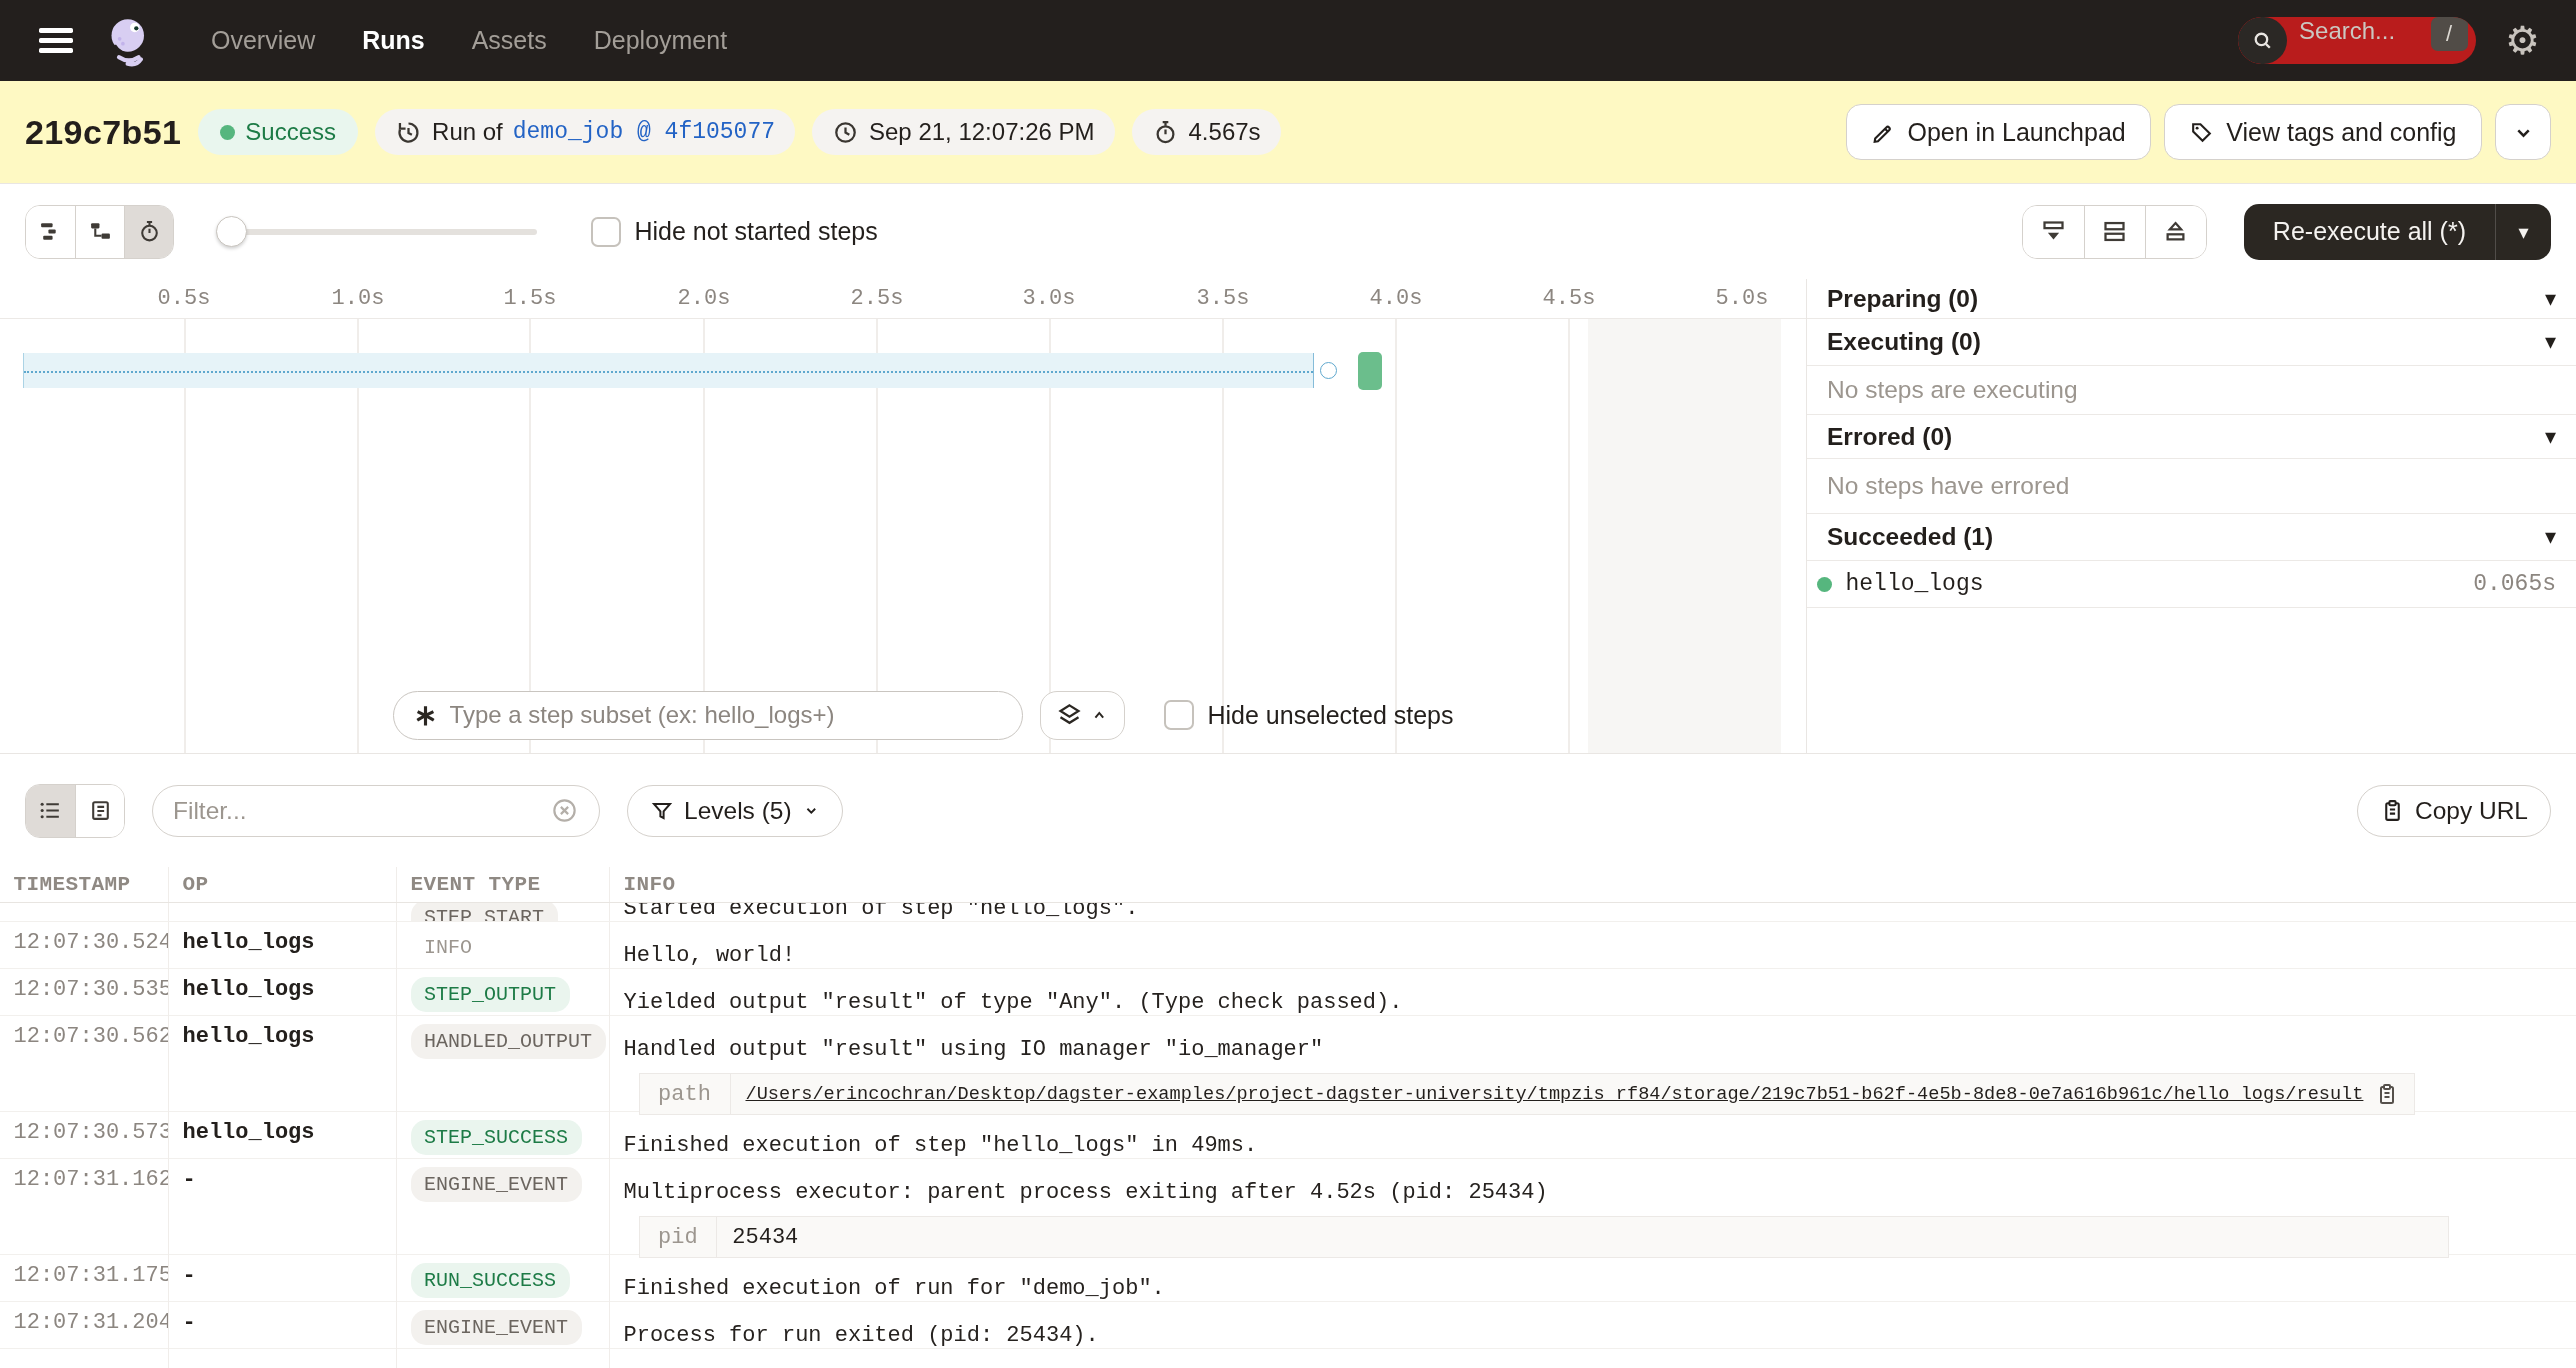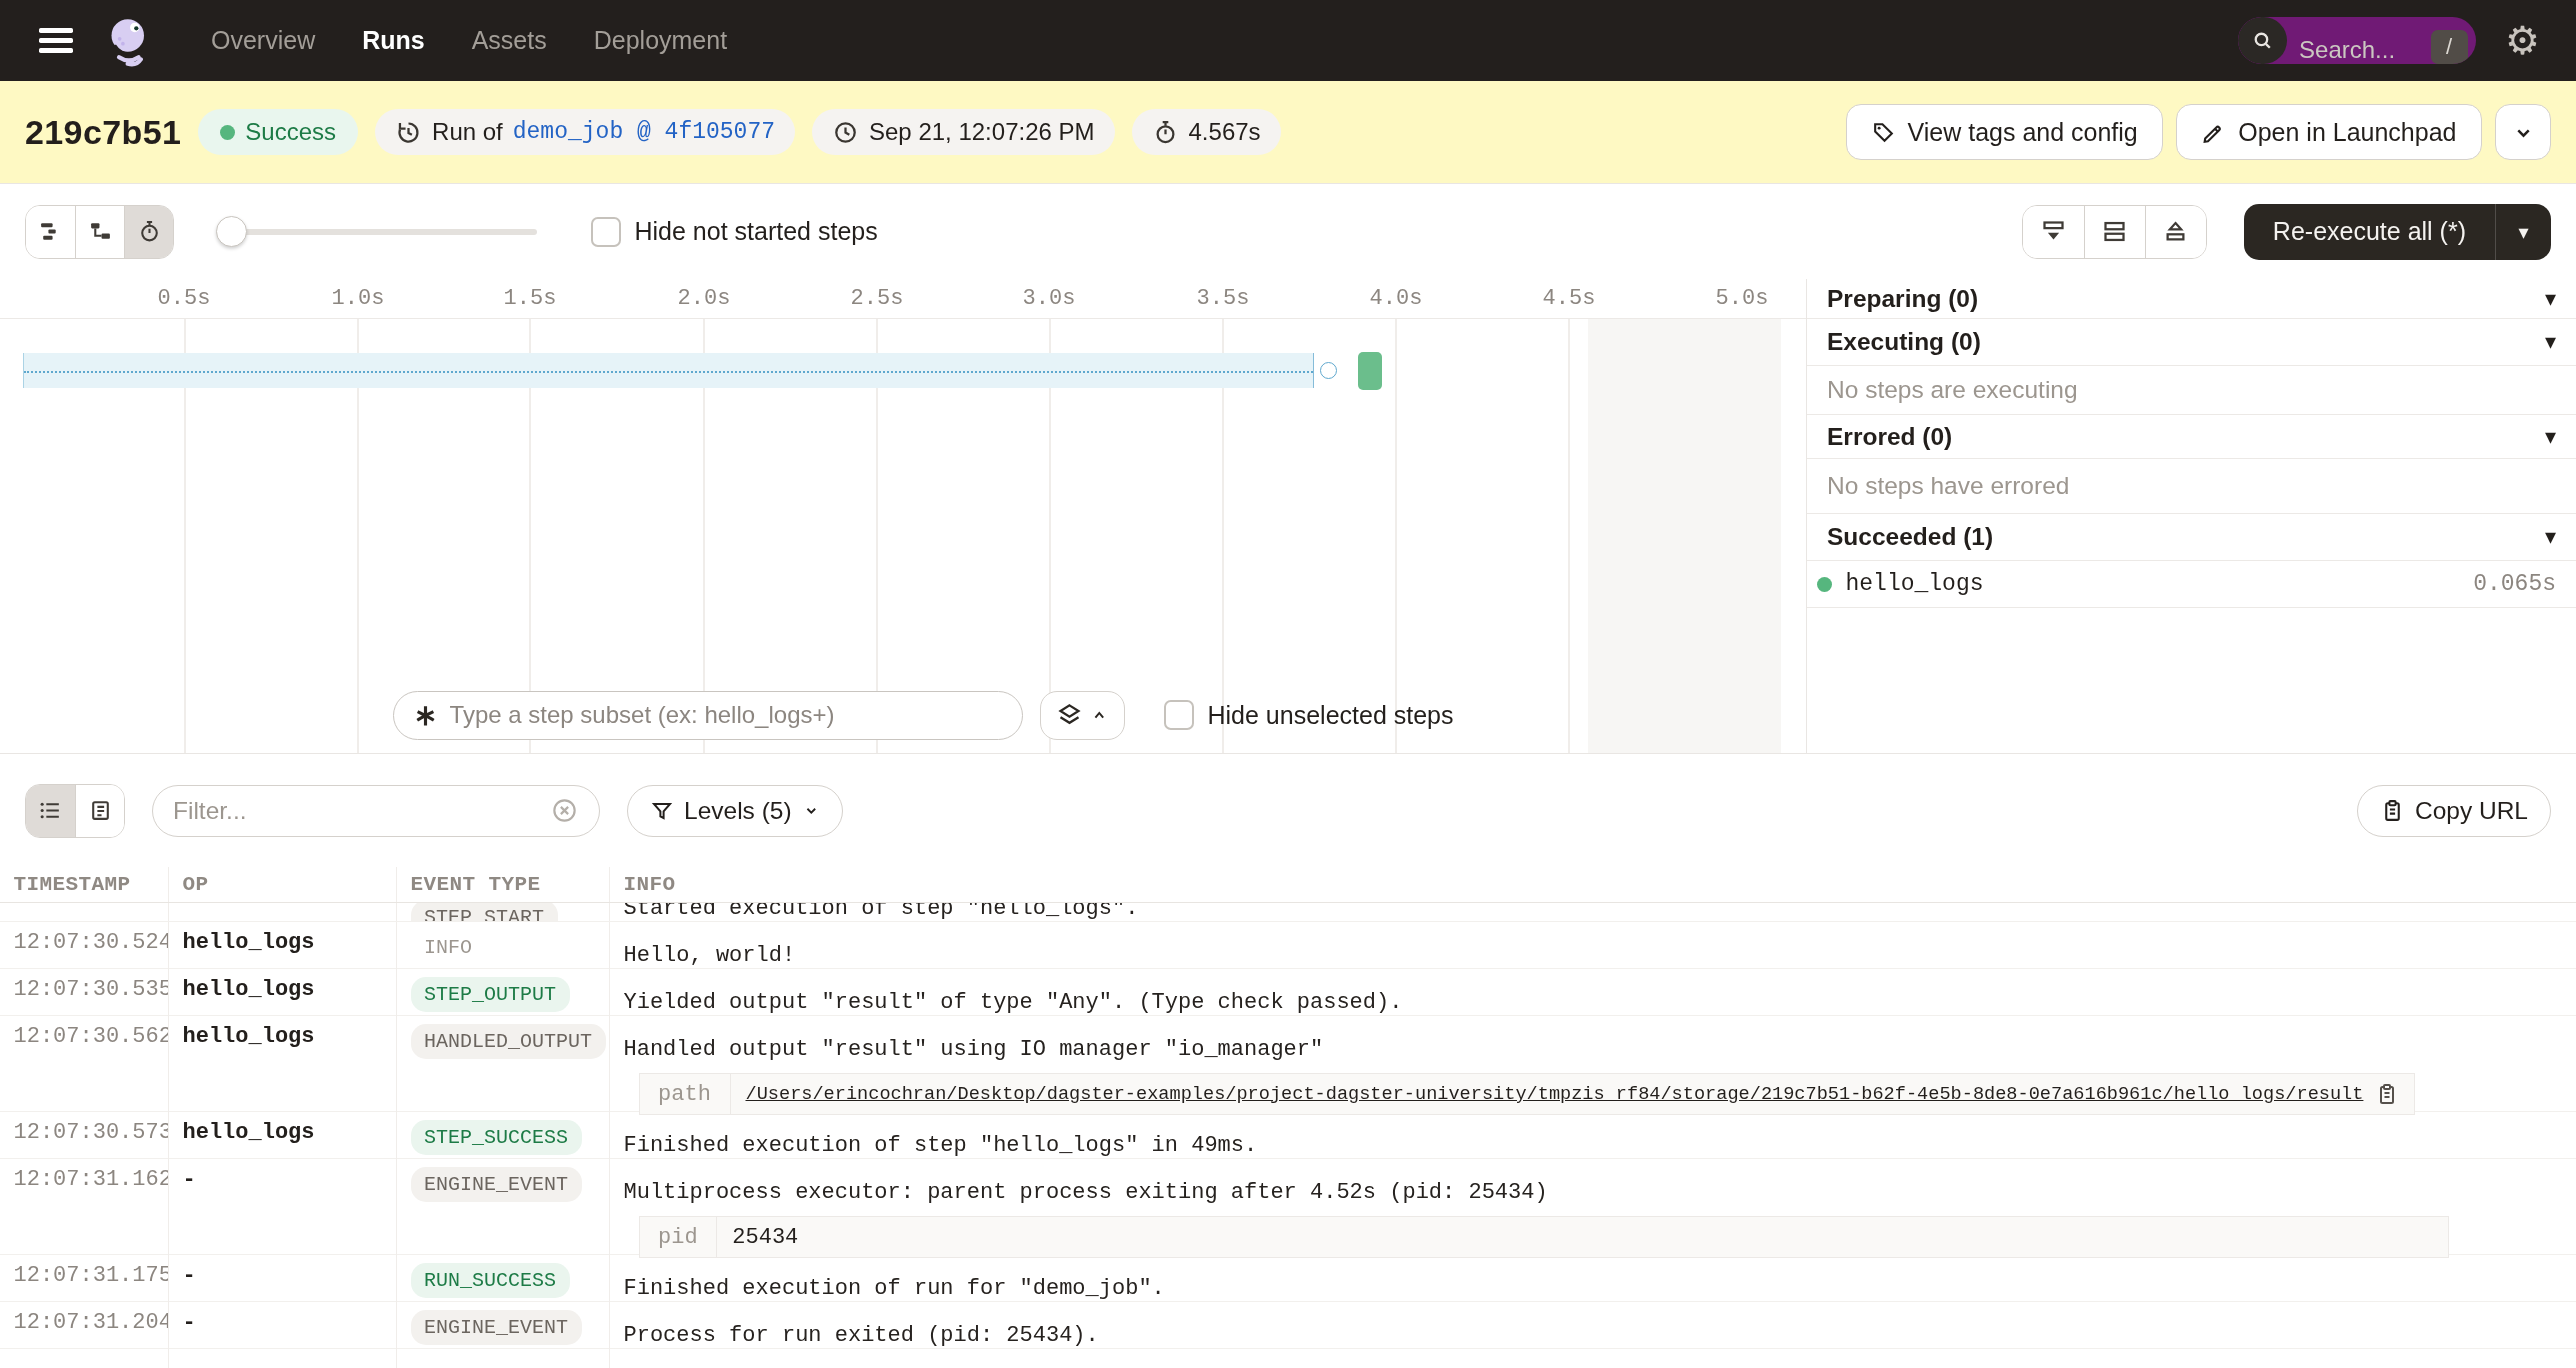--- a/index.html
+++ b/index.html
@@ -17,22 +17,22 @@
     background:#231F1D; display:flex; align-items:center; padding:0 24px;
   }
   .hamburger { width:34px; height:25px; display:flex; flex-direction:column; justify-content:space-between; cursor:pointer; margin-left:15px; }
   .hamburger span { display:block; height:5px; border-radius:1.7px; background:#fff; }
   .logo { margin-left:32px; }
   .nav-items { display:flex; gap:47px; margin-left:54px; }
   .nav-item { font-size:25px; color:#A39E98; cursor:pointer; }
   .nav-item.active { color:#fff; font-weight:bold; }
   .nav-right { margin-left:auto; display:flex; align-items:center; }
   .search-pill {
-    width:238px; height:47px; border-radius:24px; background:#701a75;
-    display:flex; align-items:flex-end; overflow:hidden;
+    width:238px; height:47px; border-radius:24px; background:#b91c1c;
+    display:flex; align-items:flex-start; overflow:hidden;
   }
   .search-circle { width:49px; height:47px; border-radius:24px; background:#2B2825; display:flex; align-items:center; justify-content:center; color:#E8E5E1; }
   .search-input { flex:1; border:none; outline:none; background:transparent; color:#CBC7C1; font-size:24px; margin-left:12px; font-family:"Liberation Sans",sans-serif; min-width:0; }
   .search-input::placeholder { color:#CBC7C1; }
   .search-chip { margin:0 8.5px 0 5px; width:37px; height:34px; border-radius:6.8px; background:#514C47; color:#DDD9D3; font-size:22px; display:flex; align-items:center; justify-content:center; }
   .gear { margin:0 12px 0 29px; color:#C8C3BD; font-size:39px; line-height:1; cursor:pointer; }
 
   
   .run-header {
     position:absolute; top:81px; left:0; right:0; height:103px;
@@ -199,31 +199,31 @@
     <div class="pill">
       <svg width="27" height="27" viewBox="0 0 24 24" fill="none" stroke="currentColor" stroke-width="2">
         <circle cx="12" cy="13.5" r="7"></circle>
           <path d="M9.5 2.8h5M12 2.8v3.2M12 13.5V9.3"></path>
       </svg>
       <span>4.567s</span>
     </div>
     <div class="hdr-actions">
       <button class="btn">
         <svg width="25" height="25" viewBox="0 0 24 24" fill="none" stroke="currentColor" stroke-width="2">
-          <path d="M20 13l-7 7-9-9V4h7l9 9z"></path>
-            <circle cx="7.8" cy="7.8" r="1.4" fill="currentColor" stroke="none"></circle>
-        </svg>
-        <span>View tags and config</span>
+          <path d="M4 17.8 14.7 7.1a1.9 1.9 0 0 1 2.7 2.7L6.7 20.5 3.5 21z"></path>
+            <path d="M13.4 8.4l2.7 2.7"></path>
+        </svg>
+        <span>Open in Launchpad</span>
       </button>
       <button class="btn">
         <svg width="25" height="25" viewBox="0 0 24 24" fill="none" stroke="currentColor" stroke-width="2">
-          <path d="M4 17.8 14.7 7.1a1.9 1.9 0 0 1 2.7 2.7L6.7 20.5 3.5 21z"></path>
-            <path d="M13.4 8.4l2.7 2.7"></path>
-        </svg>
-        <span>Open in Launchpad</span>
+          <path d="M20 13l-7 7-9-9V4h7l9 9z"></path>
+            <circle cx="7.8" cy="7.8" r="1.4" fill="currentColor" stroke="none"></circle>
+        </svg>
+        <span>View tags and config</span>
       </button>
       <button class="btn icon-only">
         <svg width="25" height="25" viewBox="0 0 24 24" fill="none" stroke="currentColor" stroke-width="2.4">
             <path d="M7 10l5 5 5-5"></path>
           </svg>
       </button>
     </div>
   </div>
 
   <div class="gantt-toolbar">

